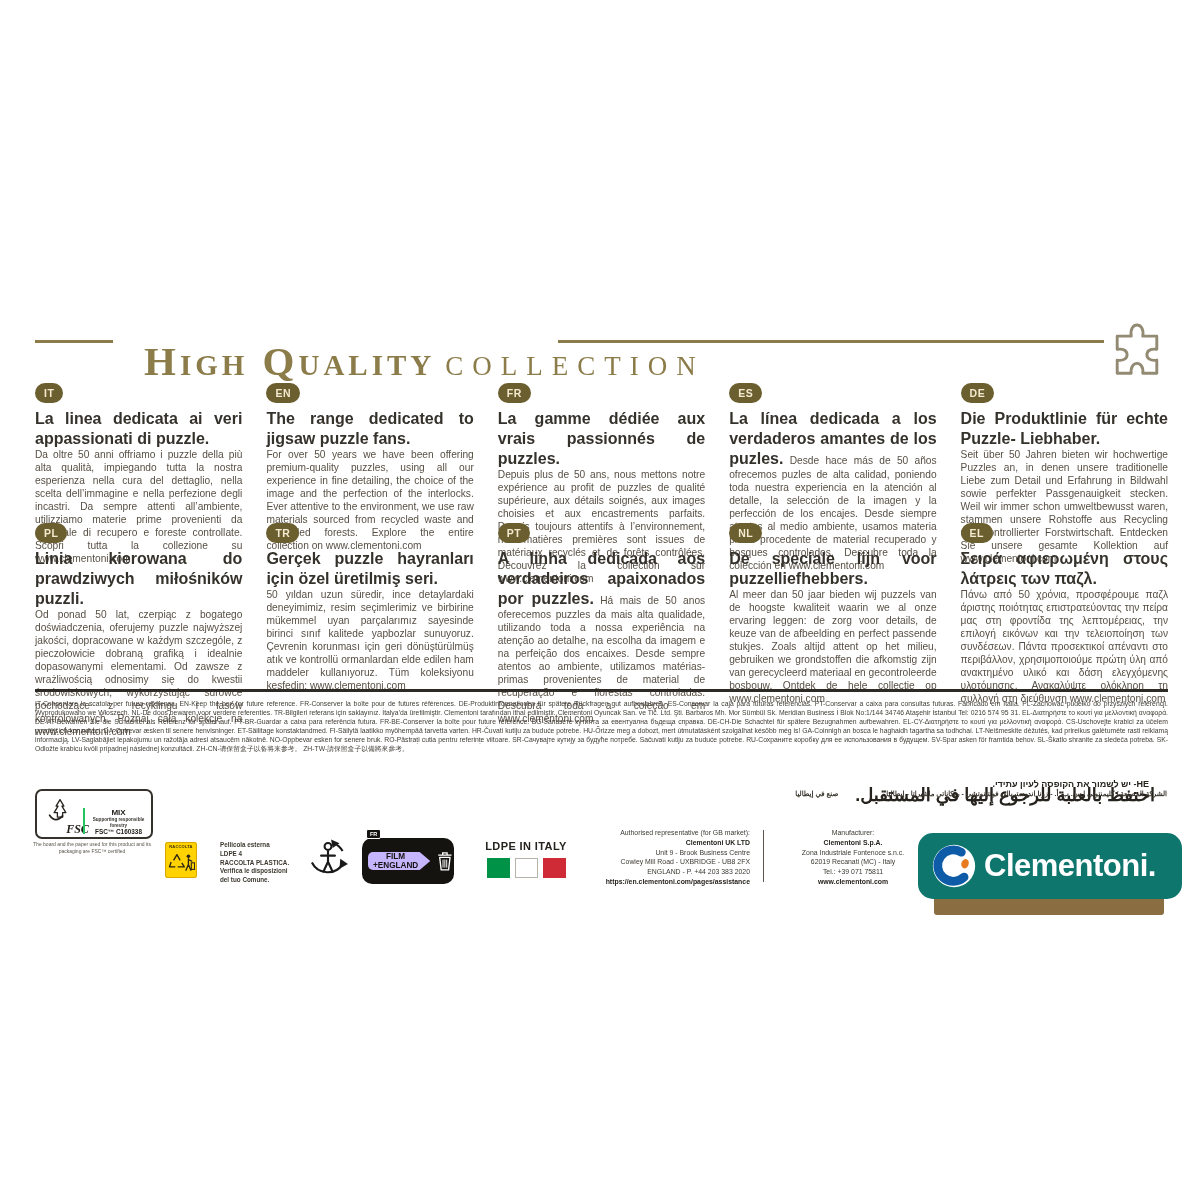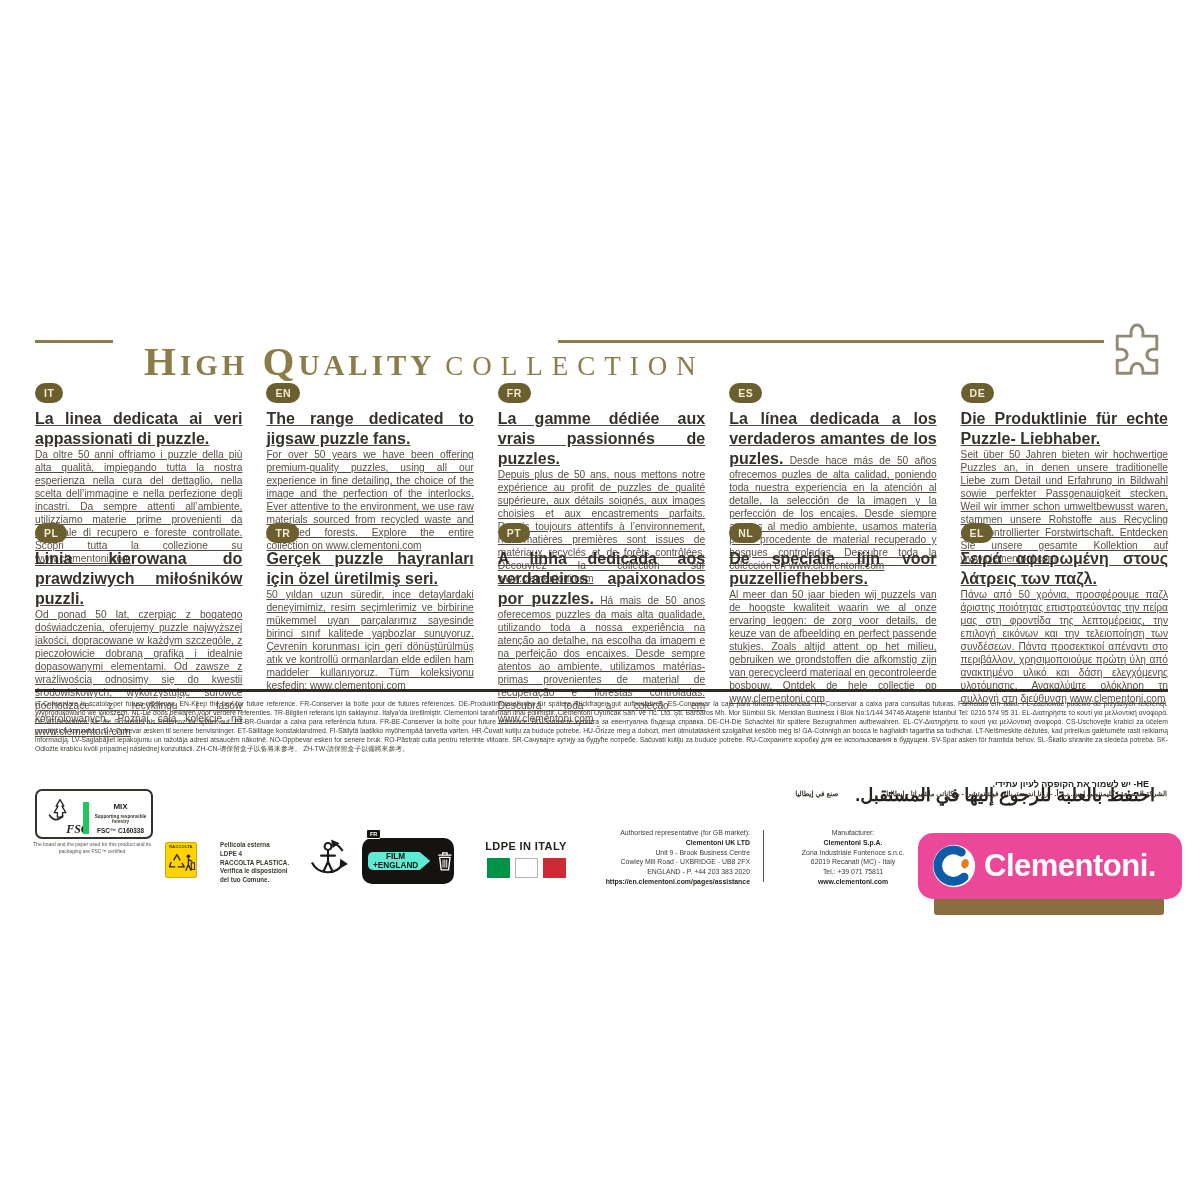--- a/index.html
+++ b/index.html
@@ -11,21 +11,21 @@
   .rule.left{left:35px;width:78px;}
   .rule.right{left:558px;width:546px;}
   .title{position:absolute;left:128px;top:316px;color:#8b7c49;white-space:nowrap;
          font-family:"Liberation Serif",serif;margin-left:16px;}
   .title .main{font-variant:small-caps;font-size:41px;font-weight:600;letter-spacing:4px;}
   .title .sub{font-size:27px;font-weight:500;letter-spacing:9px;margin-left:10px;}
   .puzzle-icon{position:absolute;left:1104px;top:310px;width:66px;height:82px;}
 
   
   .lang-row{position:absolute;left:35px;width:1133px;display:grid;
-            grid-template-columns:repeat(5,1fr);column-gap:24px;text-decoration:underline;}
+            grid-template-columns:repeat(5,1fr);column-gap:24px;}
   .row1{top:383px;}
   .row2{top:523px;}
   .badge{display:inline-block;background:#6b5e2f;color:#f3ead0;font-weight:bold;
          font-size:10.5px;line-height:1;padding:5px 9px 4px;border-radius:12px;letter-spacing:.5px;}
   .lang p{margin:6px 0 0;font-size:10.2px;line-height:1.27;color:#574f44;text-align:justify;}
   .lang p strong{display:block;color:#35322c;font-size:16px;}
   .lang.inline-head p strong{display:inline;}
 
   
   .fp-rule{position:absolute;left:35px;top:689px;width:1133px;height:2.5px;background:#2e2b26;}
@@ -39,21 +39,21 @@
             direction:rtl;margin:0;}
   .ar-line2 .made{margin-right:46px;}
 
   
   .fsc-box{position:absolute;left:35px;top:789px;width:114px;height:46px;border:2px solid #35322c;
            border-radius:7px;display:flex;align-items:stretch;background:#fff;}
   .fsc-left{width:40px;display:flex;flex-direction:column;align-items:center;justify-content:flex-end;
             padding:2px 0 2px 3px;}
   .fsc-brand{font-family:"Liberation Serif",serif;font-style:italic;font-weight:bold;font-size:12px;
              color:#26231e;line-height:1;margin-left:35px;}
-  .fsc-right{flex:1;border-left:6px solid #22c55e;margin:11px 2px 3px 3px;padding-left:3px;
+  .fsc-right{flex:1;border-left:2px solid #22c55e;margin:17px 2px 3px 3px;padding-left:3px;
              display:flex;flex-direction:column;align-items:center;justify-content:space-between;text-align:center;}
   .fsc-mix{font-weight:bold;font-size:8px;color:#26231e;}
   .fsc-tag{font-size:4.6px;font-weight:bold;color:#35322c;line-height:1.2;}
   .fsc-code{font-weight:bold;font-size:6.4px;color:#26231e;}
   .fsc-caption{position:absolute;left:33px;top:841px;width:118px;font-size:5px;line-height:1.35;
                text-align:center;color:#5a554c;margin:0;}
 
   
   .plastic-icon{position:absolute;left:165px;top:842px;width:32px;height:36px;background:#ffd200;
                 border-radius:3px;display:flex;flex-direction:column;align-items:center;
@@ -61,21 +61,21 @@
   .plastic-label{font-size:4px;font-weight:bold;color:#3a3110;margin-top:2px;letter-spacing:.2px;}
   .plastic-text{position:absolute;left:220px;top:841px;font-size:6.3px;font-weight:bold;
                 line-height:1.4;color:#3c382f;margin:0;}
 
   
   .triman{position:absolute;left:305px;top:838px;width:46px;height:46px;}
   .film-badge{position:absolute;left:362px;top:838px;width:92px;height:46px;background:#15130f;
               border-radius:10px;display:flex;align-items:center;}
   .fr-tab{position:absolute;left:4px;top:-9px;background:#15130f;color:#fff;font-size:5.5px;
           font-weight:bold;padding:1px 3px;border:1px solid #fff;border-radius:2px;}
-  .film-pill{background:#5eead4;border-radius:5px;margin-left:6px;padding:0 5px;text-align:center;
+  .film-pill{background:#c4b5fd;border-radius:5px;margin-left:6px;padding:0 5px;text-align:center;
              font-size:8.2px;font-weight:bold;color:#15130f;line-height:1.15;
              clip-path:polygon(0 0,82% 0,100% 50%,82% 100%,0 100%);padding-right:12px;}
   .film-bin{margin-left:6px;width:22px;height:26px;}
 
   
   .mii{position:absolute;left:480px;top:840px;width:92px;text-align:center;}
   .mii-text{font-size:11px;font-weight:bold;color:#26231e;letter-spacing:.4px;}
   .flag{margin-top:6px;display:flex;justify-content:center;gap:5px;}
   .flag span{display:block;width:23px;height:20px;}
   .flag .g{background:#009246;}
@@ -83,21 +83,21 @@
   .flag .r{background:#ce2b37;}
 
   
   .addr{font-size:6.9px;line-height:1.42;color:#3c3933;margin:0;}
   .uk-addr{position:absolute;left:592px;top:828px;width:158px;text-align:right;}
   .addr .b{font-weight:bold;color:#26231e;}
   .addr-divider{position:absolute;left:763px;top:830px;width:1px;height:52px;background:#5a564d;}
   .mfr-addr{position:absolute;left:776px;top:828px;width:154px;text-align:center;}
 
   
-  .clem-logo{position:absolute;left:918px;top:833px;width:264px;height:66px;background:#ec4899;
+  .clem-logo{position:absolute;left:918px;top:833px;width:264px;height:66px;background:#0f766e;
              border-radius:15px;display:flex;align-items:center;}
   .clem-circle{width:46px;height:46px;margin-left:13px;flex:none;}
   .clem-word{color:#fff;font-weight:bold;font-size:31px;letter-spacing:-.5px;margin-left:7px;
              font-family:"Liberation Sans",sans-serif;}
   .clem-bar{position:absolute;left:934px;top:899px;width:230px;height:16px;background:#8a6d41;
             border-radius:0 0 3px 3px;}
 </style>
 </head>
 <body>
 

